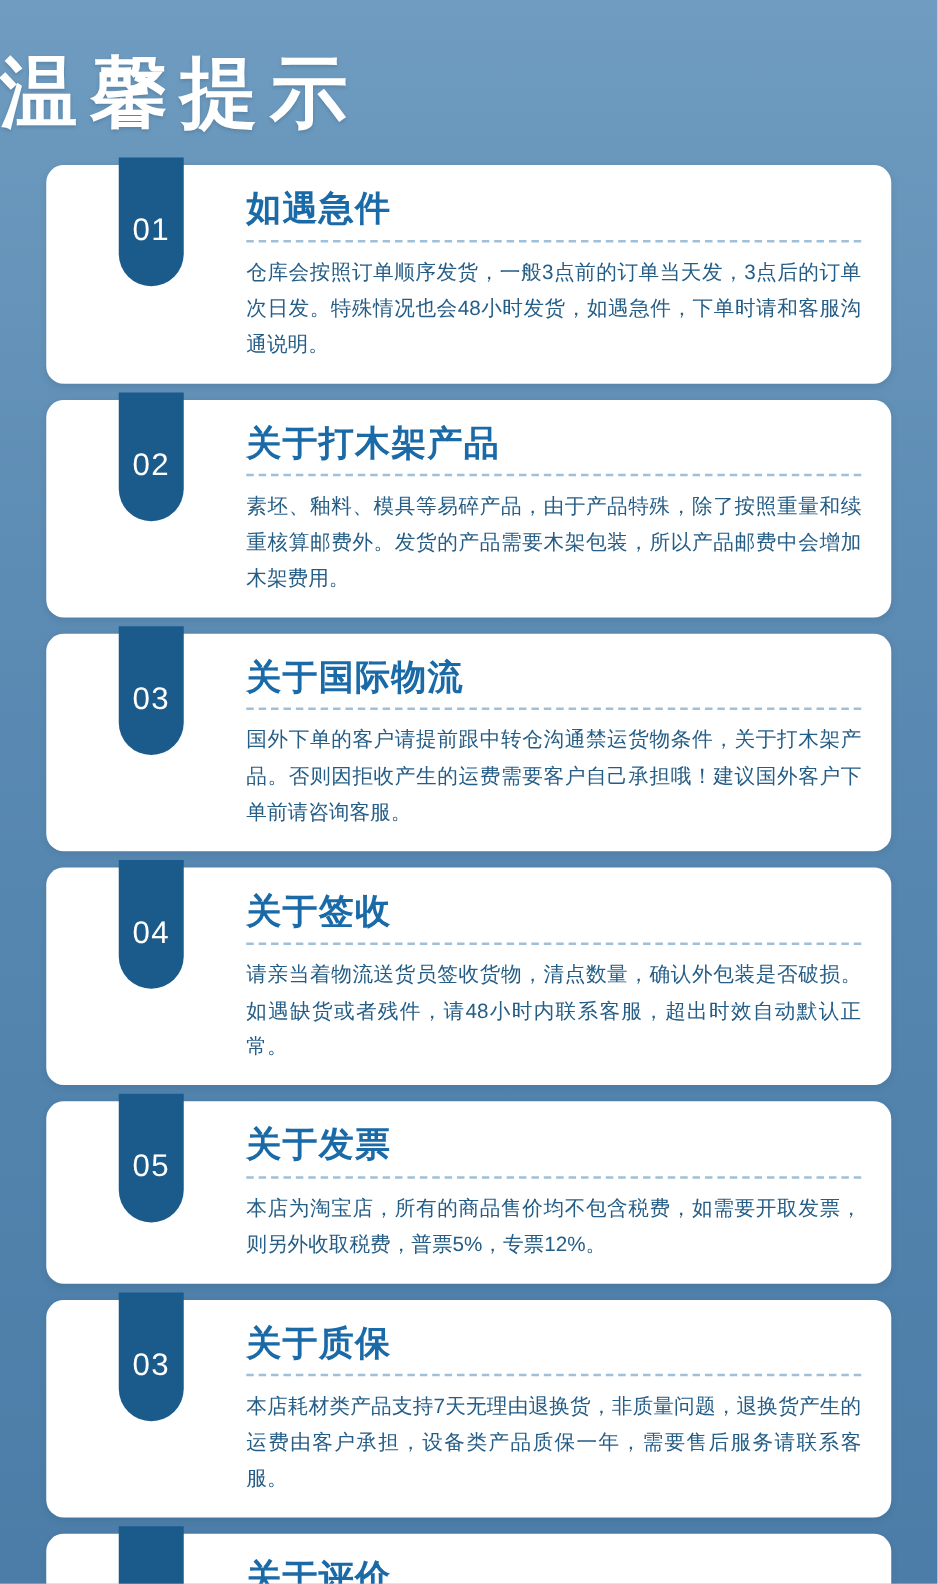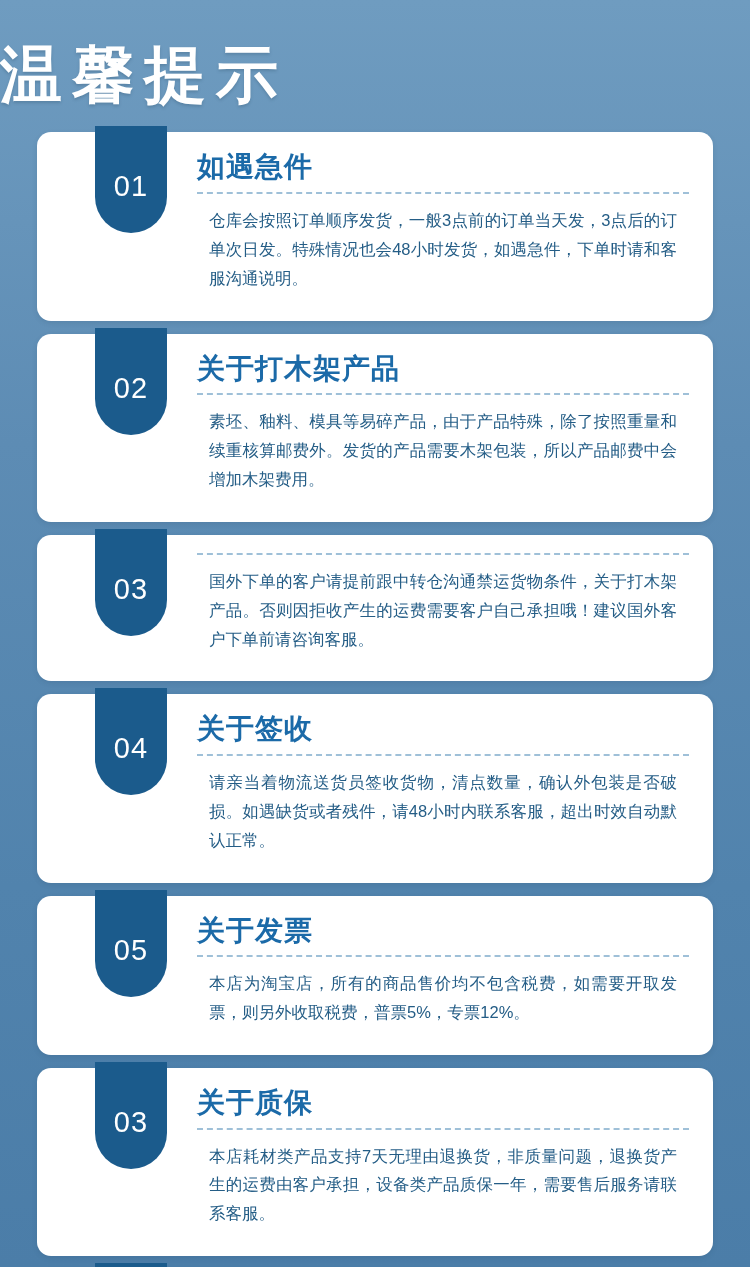--- a/index.html
+++ b/index.html
@@ -40,26 +40,26 @@
     margin-bottom: 13px;
     min-height: 128px;
     box-shadow: 0 2px 5px rgba(40,70,95,0.15);
     overflow: visible;
     display: block;
   }
   .badge {
     position: absolute;
     left: 58px;
     top: -6px;
-    width: 72px;
+    width: 52px;
     background: #1b5b8c;
     border-radius: 0 0 36px 36px;
     color: #ffffff;
     text-align: center;
-    font-size: 29px;
+    font-size: 25px;
     letter-spacing: 1px;
     padding-top: 44px;
     padding-bottom: 30px;
     box-sizing: border-box;
     z-index: 3;
   }
   .card-body {
     margin-left: 160px;
     padding: 18px 24px 16px 0;
   }
@@ -73,21 +73,21 @@
   }
   .divider {
     border: none;
     border-top: 2px dashed #9fc0d8;
     margin: 0 0 10px 0;
   }
   .card-text {
     color: #245d86;
     font-size: 16.5px;
     line-height: 1.75;
-    margin: 12px;
+    margin: 0;
     text-align: justify;
   }
   .card.last .card-body {
     padding-bottom: 22px;
   }
 </style>
 </head>
 <body>
 
 <div class="page">
@@ -110,20 +110,21 @@
       <div class="card-body">
         <div class="card-heading">关于打木架产品</div>
         <hr class="divider">
         <p class="card-text">素坯、釉料、模具等易碎产品，由于产品特殊，除了按照重量和续重核算邮费外。发货的产品需要木架包装，所以产品邮费中会增加木架费用。</p>
       </div>
     </div>
 
     <div class="card">
       <div class="badge">03</div>
       <div class="card-body">
+        <div class="card-heading">关于国际物流</div>
         <hr class="divider">
         <p class="card-text">国外下单的客户请提前跟中转仓沟通禁运货物条件，关于打木架产品。否则因拒收产生的运费需要客户自己承担哦！建议国外客户下单前请咨询客服。</p>
       </div>
     </div>
 
     <div class="card">
       <div class="badge">04</div>
       <div class="card-body">
         <div class="card-heading">关于签收</div>
         <hr class="divider">

